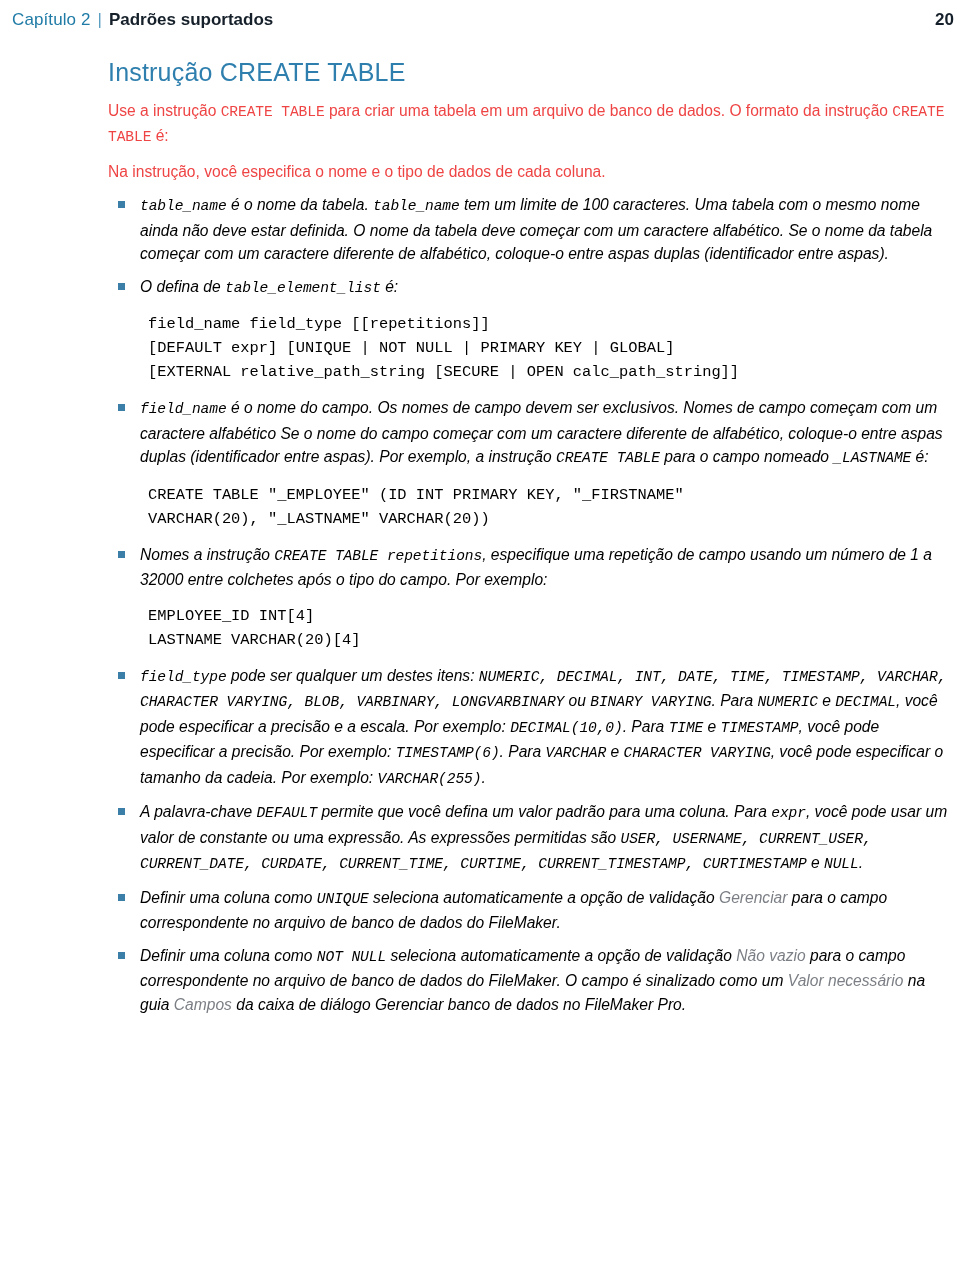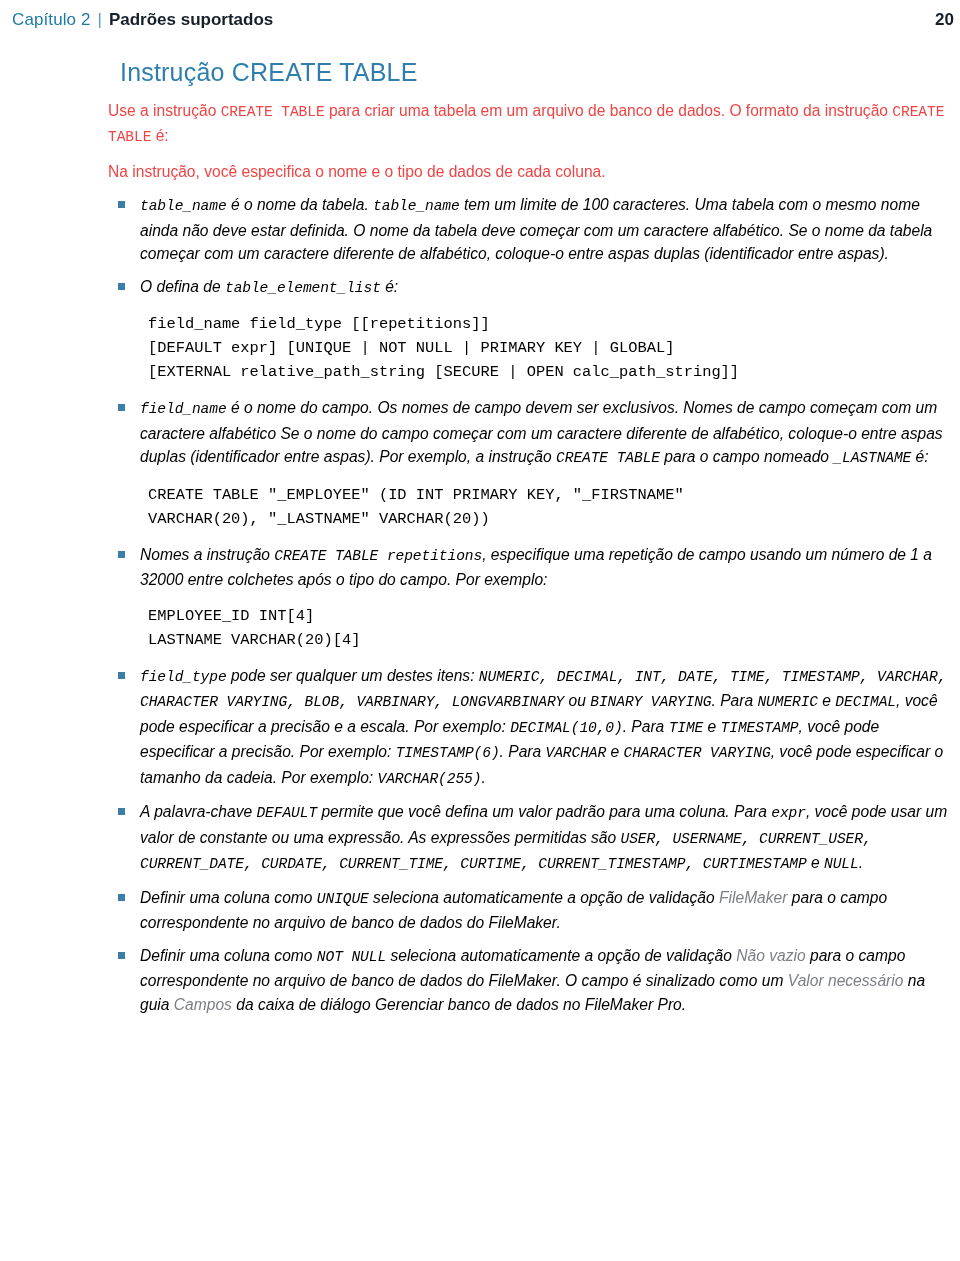--- a/index.html
+++ b/index.html
@@ -64,21 +64,21 @@
     position: absolute;
     left: 108px;
     top: 58px;
     width: 842px;
   }
 
   h1.title {
     font-size: 25px;
     font-weight: normal;
     color: #2e7fae;
-    margin: 0 0 12px 12px;
+    margin: 0 0 12px 0;
     letter-spacing: 0.2px;
     line-height: 1.15;
   }
 
   p.body {
     font-size: 15.6px;
     line-height: 23.5px;
     margin: 0 0 10px 0;
     color: #ef4444;
   }
@@ -182,21 +182,21 @@
     <ul class="bullets">
       <li class="bullet">
         <span class="sq"></span><span class="mono">field_type</span><span> pode ser qualquer um destes itens: </span><span class="mono">NUMERIC, DECIMAL, INT, DATE, TIME, TIMESTAMP, VARCHAR, CHARACTER VARYING, BLOB, VARBINARY, LONGVARBINARY</span><span> ou </span><span class="mono">BINARY VARYING</span><span>. Para </span><span class="mono">NUMERIC</span><span> e </span><span class="mono">DECIMAL</span><span>, você pode especificar a precisão e a escala. Por exemplo: </span><span class="mono">DECIMAL(10,0)</span><span>. Para </span><span class="mono">TIME</span><span> e </span><span class="mono">TIMESTAMP</span><span>, você pode especificar a precisão. Por exemplo: </span><span class="mono">TIMESTAMP(6)</span><span>. Para </span><span class="mono">VARCHAR</span><span> e </span><span class="mono">CHARACTER VARYING</span><span>, você pode especificar o tamanho da cadeia. Por exemplo: </span><span class="mono">VARCHAR(255)</span><span>.</span>
       </li>
 
       <li class="bullet">
         <span class="sq"></span><span>A palavra-chave </span><span class="mono">DEFAULT</span><span> permite que você defina um valor padrão para uma coluna. Para </span><span class="mono">expr</span><span>, você pode usar um valor de constante ou uma expressão. As expressões permitidas são </span><span class="mono">USER, USERNAME, CURRENT_USER, CURRENT_DATE, CURDATE, CURRENT_TIME, CURTIME, CURRENT_TIMESTAMP, CURTIMESTAMP</span><span> e </span><span class="mono">NULL</span><span>.</span>
       </li>
 
       <li class="bullet">
-        <span class="sq"></span><span>Definir uma coluna como </span><span class="mono">UNIQUE</span><span> seleciona automaticamente a opção de validação </span><span class="hl-gray">FileMaker</span><span> para o campo correspondente no arquivo de banco de dados do FileMaker.</span>
+        <span class="sq"></span><span>Definir uma coluna como </span><span class="mono">UNIQUE</span><span> seleciona automaticamente a opção de validação </span><span class="hl-gray">Gerenciar</span><span> para o campo correspondente no arquivo de banco de dados do FileMaker.</span>
       </li>
 
       <li class="bullet">
         <span class="sq"></span><span>Definir uma coluna como </span><span class="mono">NOT NULL</span><span> seleciona automaticamente a opção de validação </span><span class="hl-gray">Não vazio</span><span> para o campo correspondente no arquivo de banco de dados do FileMaker. O campo é sinalizado como um </span><span class="hl-gray">Valor necessário</span><span> na guia </span><span class="hl-gray">Campos</span><span> da caixa de diálogo Gerenciar banco de dados no FileMaker Pro.</span>
       </li>
     </ul>
 
   </div>
 </div>
 

